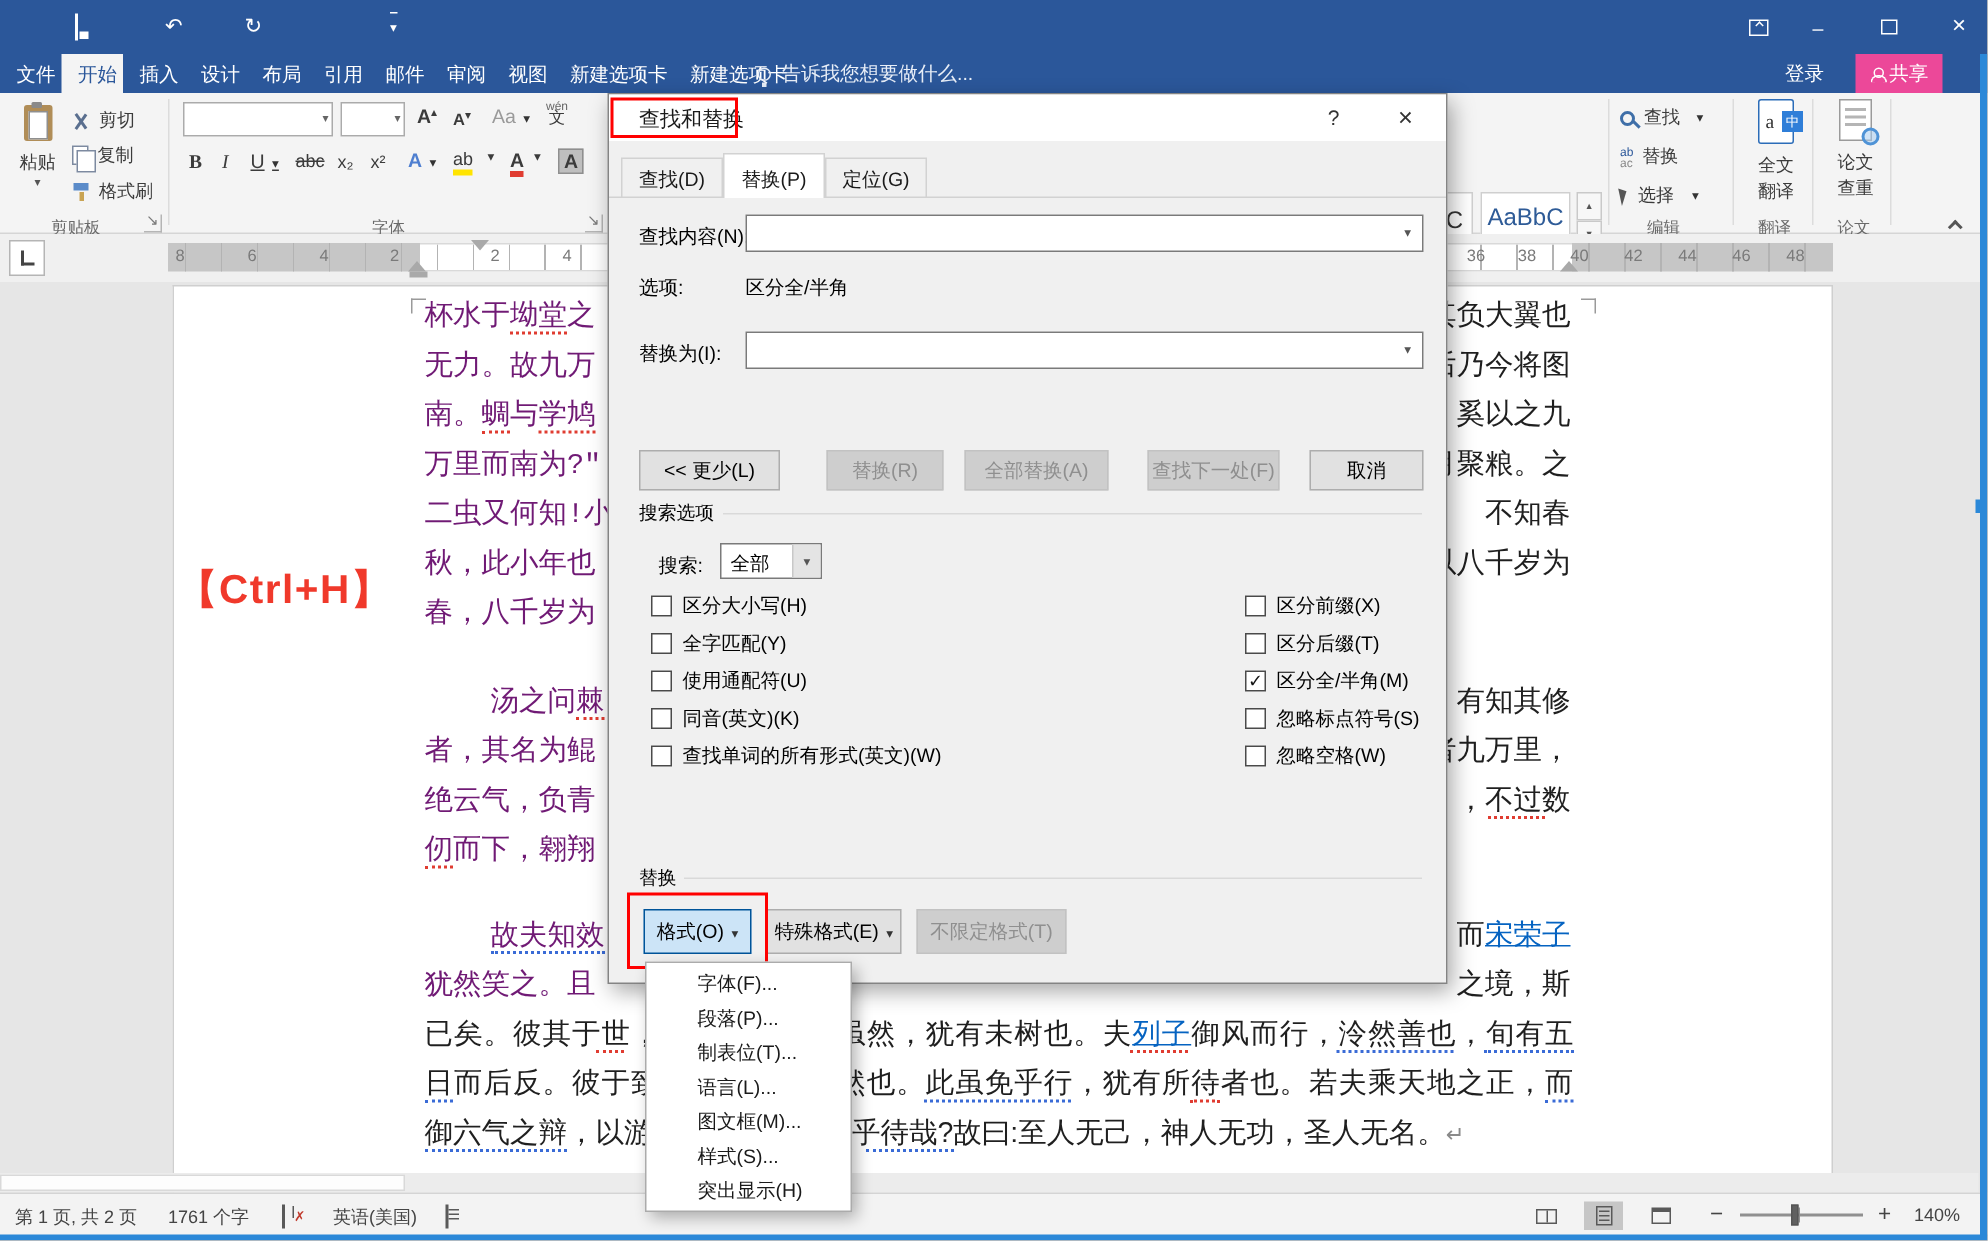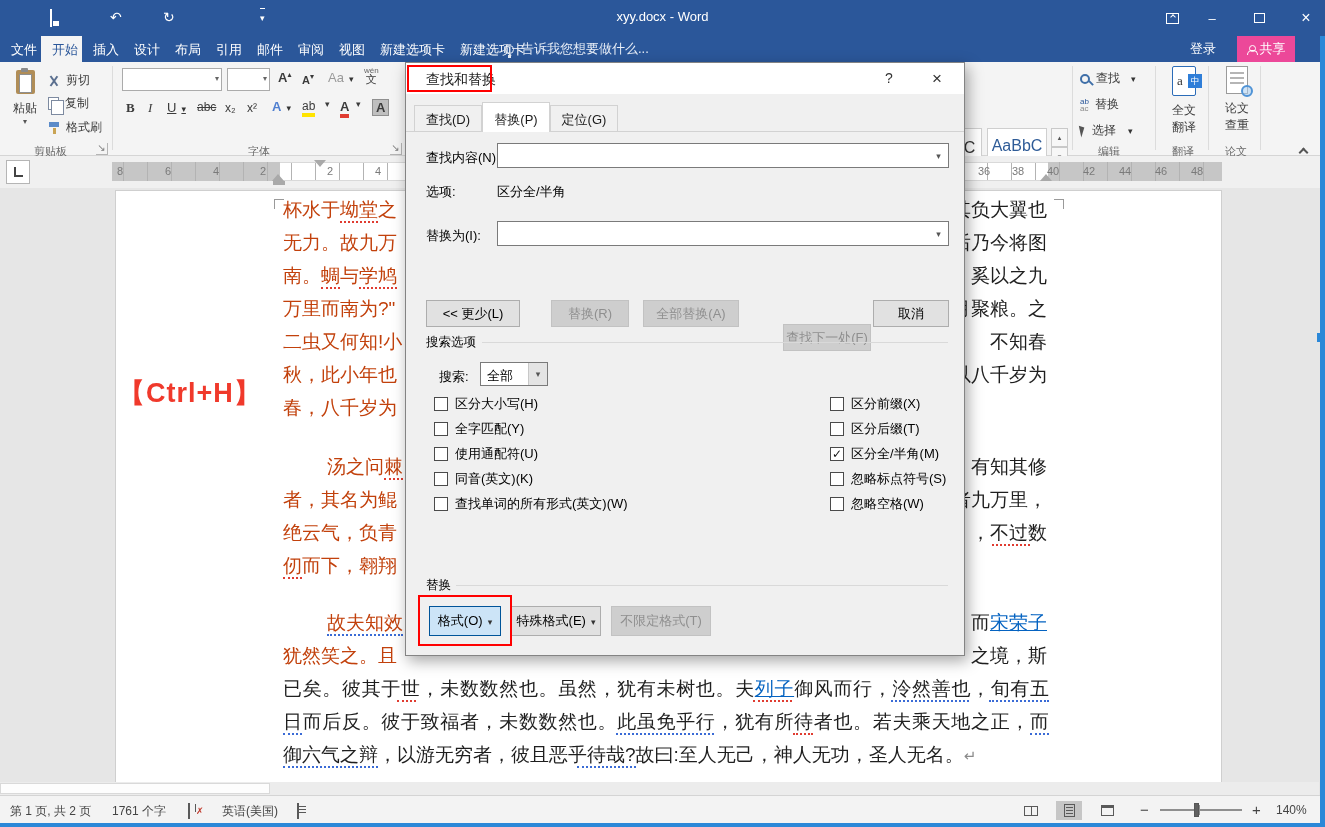--- a/index.html
+++ b/index.html
@@ -70,21 +70,21 @@
   .rseg { position:absolute; top:6px; height:19px; }
   .rnum { position:absolute; top:9px; font-size:11px; color:#7a7a7a; transform:translateX(-50%); }
   .ticks { background:repeating-linear-gradient(90deg, transparent 0 11px, #b3b3b3 11px 12px, transparent 12px 24px); }
   .ind-tri-dn { position:absolute; width:0; height:0; border-left:6px solid transparent; border-right:6px solid transparent; border-top:7px solid #a9a9a9; }
   .ind-tri-up { position:absolute; width:0; height:0; border-left:6px solid transparent; border-right:6px solid transparent; border-bottom:7px solid #a9a9a9; }
   .ind-box { position:absolute; width:12px; height:4px; background:#a9a9a9; }
 
   
   #docarea { left:0; top:188px; width:1325px; height:607px; background:#e6e6e6; }
   #page { position:absolute; left:115px; top:2px; width:1107px; height:605px; background:#fff; border:1px solid #cfcfcf; border-bottom:none; }
-  .dl { position:absolute; left:167px; font-size:19px; white-space:nowrap; color:#c2410c; font-family:Liberation Sans, sans-serif; }
+  .dl { position:absolute; left:167px; font-size:19px; white-space:nowrap; color:#701a75; font-family:Liberation Mono, monospace; }
   .dl.ind { left:211px; }
   .dr { position:absolute; right:174px; font-size:19px; white-space:nowrap; color:#1f1f1f; font-family:"Liberation Serif","DejaVu Serif",serif; }
   .db { position:absolute; left:167px; width:766px; font-size:19px; color:#1f1f1f; text-align:justify; text-align-last:justify; font-family:"Liberation Serif","DejaVu Serif",serif; height:28px; overflow:visible; }
   .db.lastleft { text-align-last:auto; }
   .dlink { color:#0563c1; text-decoration:underline; }
   .pmark { color:#8a8a8a; font-size:15px; }
   .sqr { position:absolute; height:0; border-bottom:2px dotted #e03c31; }
   .sqb { position:absolute; height:0; border-bottom:2px dotted #3a6bd6; }
   #ctrlh { position:absolute; left:2px; top:184px; color:#f0392b; font-size:27px; font-weight:bold; letter-spacing:1px; }
   .cropmark { position:absolute; width:10px; height:10px; border:0 solid #9a9a9a; }
@@ -137,21 +137,20 @@
 </head>
 <body>
 
 <div id="app">
 
   <div id="titlebar" class="abs">
     <div class="qat-ico" style="left:50px;"><span class="saveico"></span></div>
     <div class="qat-ico" style="left:110px;top:8px;">↶</div>
     <div class="qat-ico" style="left:163px;top:8px;">↻</div>
     <div class="qat-ico" style="left:260px;top:8px;font-size:9px;border-top:1px solid #fff;">▾</div>
-    <div id="title-text" class="abs">xyy.docx - Word</div>
     <div class="winbtn" style="left:1152px;">
         <span class="ribdispico"></span>
       </div>
     <div class="winbtn" style="left:1192px;">–</div>
     <div class="winbtn" style="left:1239px;">
         <span class="maxico"></span>
       </div>
     <div class="winbtn" style="left:1286px;font-size:16px;">×</div>
   </div>
 
@@ -417,21 +416,21 @@
 
     <div class="dlabel" style="left:20px;top:164px;">替换为(I):</div>
     <div class="combo" style="left:91px;top:158px;width:452px;">
       <span class="val"></span>
       <span class="arrcell">▾</span>
     </div>
 
     <div class="wbtn" style="left:20px;top:237px;width:94px;line-height:25px;">&lt;&lt; 更少(L)</div>
     <div class="wbtn dis" style="left:145px;top:237px;width:78px;line-height:25px;">替换(R)</div>
     <div class="wbtn dis" style="left:237px;top:237px;width:96px;line-height:25px;">全部替换(A)</div>
-    <div class="wbtn dis" style="left:377px;top:237px;width:88px;line-height:25px;margin-top:24px;">查找下一处(F)</div>
+    <div class="wbtn dis" style="left:359px;top:237px;width:88px;line-height:25px;">查找下一处(F)</div>
     <div class="wbtn" style="left:467px;top:237px;width:76px;line-height:25px;">取消</div>
 
     <div class="dlabel" style="left:20px;top:271px;font-size:12.5px;">搜索选项</div>
     <div class="gline" style="left:76px;right:16px;top:279px;"></div>
     <div class="dlabel" style="left:33px;top:305px;">搜索:</div>
     <div class="combo" style="left:74px;top:299px;width:68px;height:24px;">
       <span class="val">全部</span>
       <span class="arrcell gray">▾</span>
     </div>
 
@@ -477,14 +476,23 @@
       </div>
 
     <div class="dlabel" style="left:20px;top:514px;font-size:12.5px;">替换</div>
     <div class="gline" style="left:50px;right:16px;top:522px;"></div>
     <div class="wbtn focusblue" style="left:23px;top:543px;width:72px;height:30px;line-height:28px;"><span>格式(O)</span><span class="drop">▾</span></div>
     <div class="wbtn" style="left:105px;top:543px;width:90px;height:30px;line-height:28px;"><span>特殊格式(E)</span><span class="drop">▾</span></div>
     <div class="wbtn dis" style="left:205px;top:543px;width:100px;height:30px;line-height:28px;">不限定格式(T)</div>
     <div class="redrect" style="left:12px;top:532px;width:94px;height:51px;"></div>
   </div>
 
+  <div id="fmtmenu" class="abs">
+    <div class="mi">字体(F)...</div>
+    <div class="mi">段落(P)...</div>
+    <div class="mi">制表位(T)...</div>
+    <div class="mi">语言(L)...</div>
+    <div class="mi">图文框(M)...</div>
+    <div class="mi">样式(S)...</div>
+    <div class="mi">突出显示(H)</div>
+  </div>
 
 </div>
 
 </body></html>

